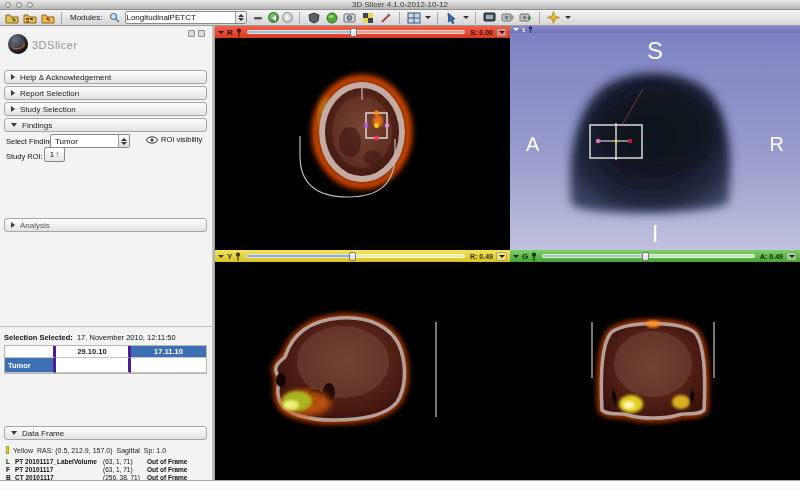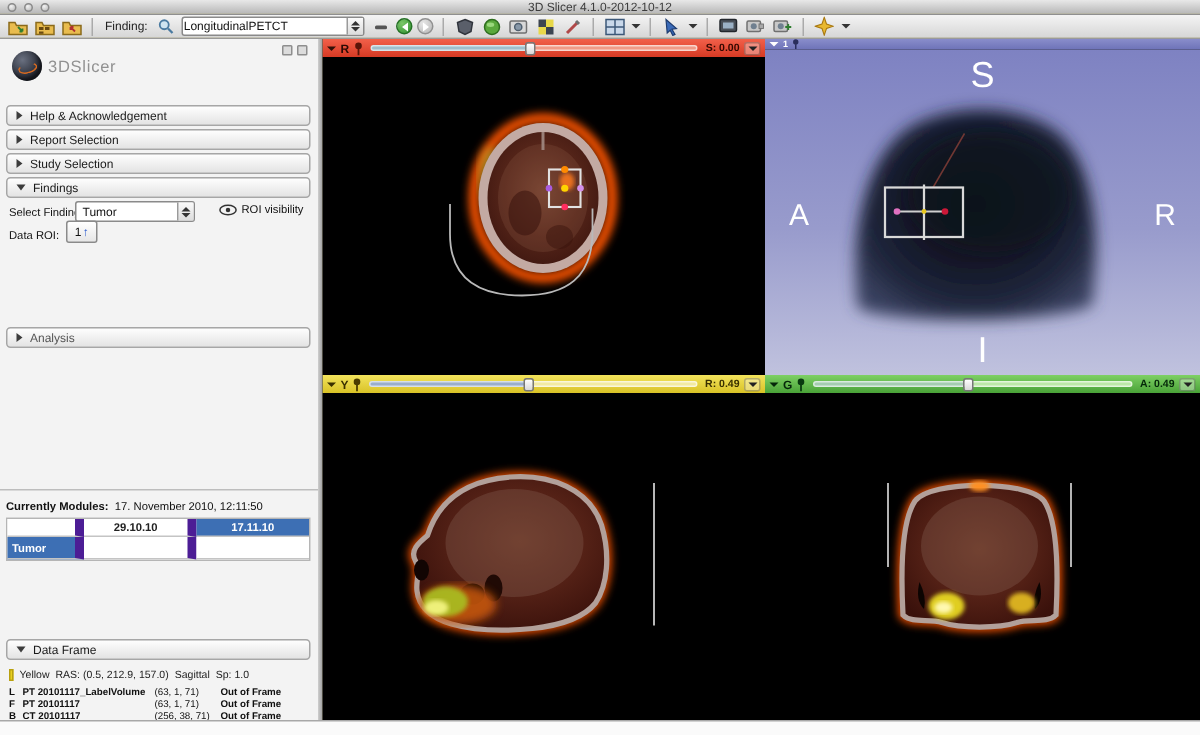--- a/index.html
+++ b/index.html
@@ -71,21 +71,21 @@
                border:1px solid #8a8a8a; border-radius:2px; display:flex; align-items:center; justify-content:center;
                font-size:8px; color:#111; }
   .place-btn .arrow { color:#2255cc; font-size:8px; margin-left:1px; }
 
   .bottom-block { position:absolute; left:0; top:300px; width:212px; height:154px; border-top:1px solid #bdbdbd; background:#f3f3f3; }
   .cs-row { position:absolute; left:4px; top:6px; font-size:7.5px; color:#111; white-space:nowrap; }
   .cs-row b { font-weight:bold; }
   .study-table { position:absolute; left:4px; top:18px; width:203px; border:1px solid #b5b5b5; background:#fff;
                  font-size:7.5px; }
   .st-row { display:flex; }
-  .st-cell { border-right:6px solid #4c1d95; border-bottom:1px solid #c4c4c4; height:12px;
+  .st-cell { border-right:3px solid #4c1d95; border-bottom:1px solid #c4c4c4; height:12px;
              display:flex; align-items:center; justify-content:center; color:#222; background:#fff; }
   .st-cell:last-child { border-right:none; }
   .st-c0 { width:51px; } .st-c1 { width:75px; } .st-c2 { width:75px; }
   .st-head { font-weight:bold; }
   .sel-blue { background:#3d6fb4 !important; color:#fff !important; }
   .st-datarow .st-cell { height:15px; }
   .st-rowlabel { justify-content:flex-start; padding-left:3px; font-weight:bold; }
 
   .probe-line { position:absolute; left:6px; display:flex; align-items:center; gap:4px; font-size:7px; color:#222; white-space:nowrap; }
   .ybar { width:3px; height:8px; background:#e8d020; border:1px solid #b8a010; }
@@ -172,21 +172,21 @@
           <rect x="3" y="9" width="3" height="1.5" fill="#6a4a10"></rect>
         </svg>
     </span>
     <span class="tico">
       <svg width="14" height="12">
           <path d="M1,3 L5,3 L6,5 L13,5 L13,11 L1,11 Z" fill="#e9bc4e" stroke="#8a6a1a" stroke-width="1"></path>
           <path d="M9,9 l-3,-3 M6,6 l0,2 M6,6 l2,0" stroke="#b03030" stroke-width="1.2" fill="none"></path>
         </svg>
     </span>
     <span class="tsep"></span>
-    <span class="modules-label">Finding:</span>
+    <span class="modules-label">Modules:</span>
     <span class="tico">
       <svg width="11" height="11">
           <circle cx="4.5" cy="4.5" r="3" fill="#cfe4f0" stroke="#4a7aa0" stroke-width="1.2"></circle>
           <line x1="7" y1="7" x2="10" y2="10" stroke="#4a7aa0" stroke-width="1.5"></line>
         </svg>
     </span>
     <span class="module-combo">
       <span class="val">LongitudinalPETCT</span>
       <span class="stepper">
           <span class="tri-up-s"></span>
@@ -315,35 +315,35 @@
         </span>
     </span>
     <span class="roi-vis">
       <svg width="12" height="8">
           <ellipse cx="6" cy="4" rx="5.4" ry="3.1" fill="none" stroke="#333" stroke-width="1"></ellipse>
           <circle cx="6" cy="4" r="1.5" fill="#333"></circle>
         </svg>
       <span>ROI visibility</span>
     </span>
 
-    <span class="flabel" style="left:6px; top:126px;">Data ROI:</span>
+    <span class="flabel" style="left:6px; top:126px;">Study ROI:</span>
     <span class="place-btn">
       <span>1</span>
       <span class="arrow">↑</span>
     </span>
 
 
     <div class="acc" style="top:192px; color:#555;">
       <span class="tri-right"></span>
       <span>Analysis</span>
     </div>
 
     <div class="bottom-block">
       <div class="cs-row">
-        <b>Currently Modules:</b>&nbsp;
+        <b>Selection Selected:</b>&nbsp;
         <span>17. November 2010, 12:11:50</span>
       </div>
       <div class="study-table">
         <div class="st-row">
           <span class="st-cell st-c0"></span>
           <span class="st-cell st-c1 st-head">29.10.10</span>
           <span class="st-cell st-c2 st-head sel-blue">17.11.10</span>
         </div>
         <div class="st-row st-datarow">
           <span class="st-cell st-c0 st-rowlabel sel-blue">Tumor</span>

